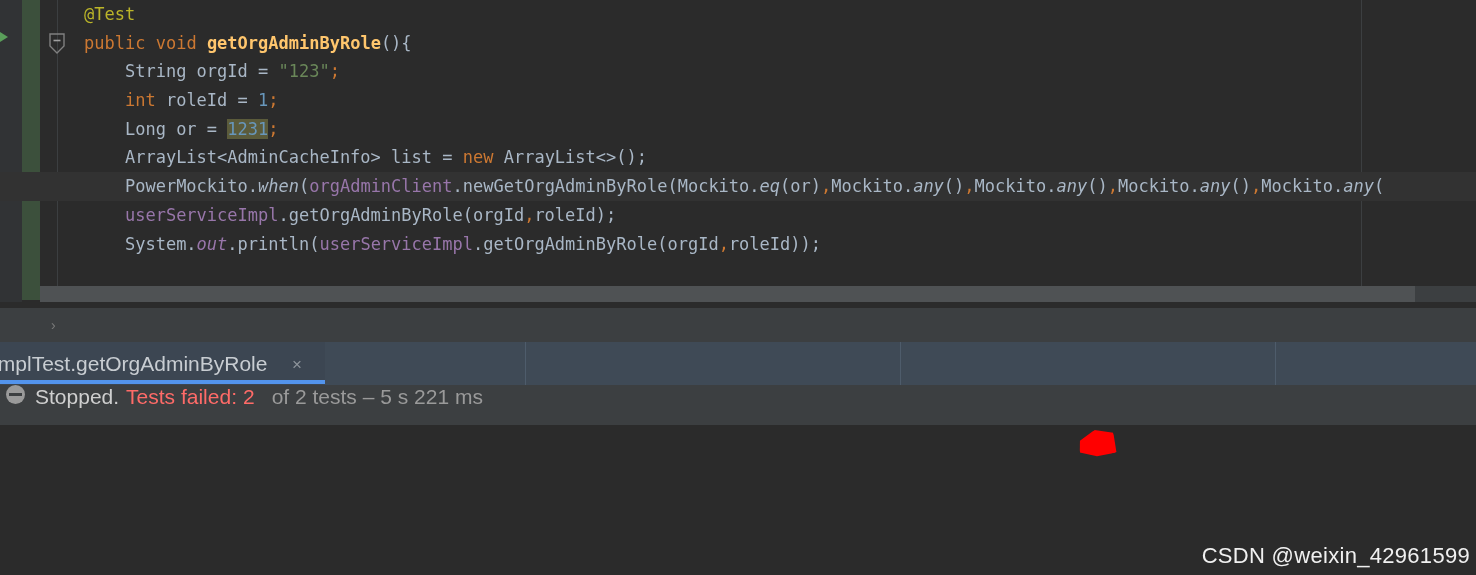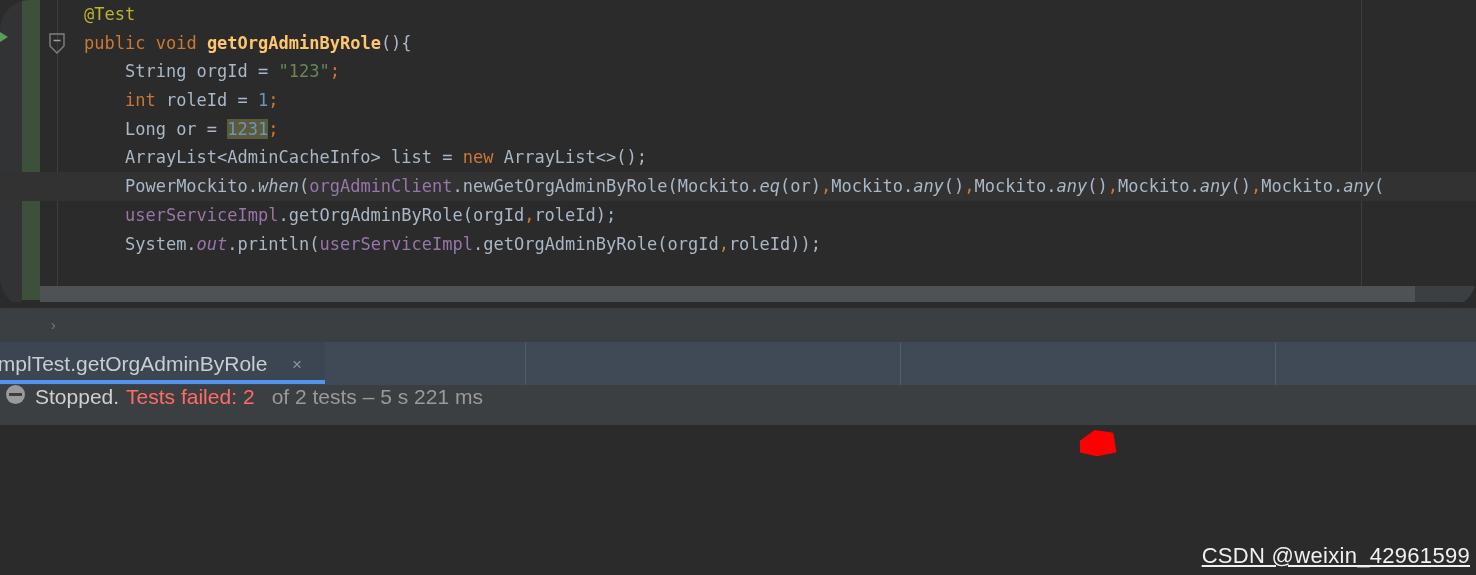--- a/index.html
+++ b/index.html
@@ -4,21 +4,21 @@
 <style>
   html,body{margin:0;padding:0;}
   body{
     width:1476px;height:575px;overflow:hidden;
     background:#2b2b2b;
     font-family:"DejaVu Sans Mono", monospace;
   }
   .screen{position:relative;width:1476px;height:575px;overflow:hidden;}
 
   
-  .editor{position:absolute;left:0;top:0;width:1476px;height:308px;background:#2b2b2b;overflow:hidden;border-radius:30px;}
+  .editor{position:absolute;left:0;top:0;width:1476px;height:308px;background:#2b2b2b;overflow:hidden;}
   .gutter-left{position:absolute;left:0;top:0;width:22px;height:308px;background:#313335;}
   .gutter-green{position:absolute;left:22px;top:0;width:18px;height:300px;background:#3c503c;}
   .gutter-rest{position:absolute;left:40px;top:0;width:1436px;height:308px;background:#2b2b2b;}
   .vline{position:absolute;top:0;width:1px;height:300px;background:#3c3f41;}
   .vline-a{left:57px;}
   .vline-b{left:1361px;}
 
   .run-arrow{position:absolute;left:0px;top:32px;width:0;height:0;
     border-top:5px solid transparent;border-bottom:5px solid transparent;border-left:8px solid #5a9e5a;}
   .fold-marker{position:absolute;left:48px;top:33px;width:18px;height:22px;}
@@ -75,21 +75,21 @@
   .st-count{color:#ff6b68;margin-left:6px;}
   .st-rest{color:#9a9a9a;margin-left:17px;}
 
   
   .console{position:absolute;left:0;top:425px;width:1476px;height:150px;background:#2b2b2b;
     font-family:"DejaVu Sans Mono", monospace;font-size:17px;}
   .blob{position:absolute;background:#ff0000;}
 
   .watermark{position:absolute;right:6px;top:543px;
     font-family:"Liberation Sans", sans-serif;font-size:22px;color:#f0f0f0;
-    letter-spacing:.3px;white-space:nowrap;text-decoration:underline;}
+    letter-spacing:.3px;white-space:nowrap;}
 </style>
 </head>
 <body>
 
 <div class="screen">
 
   <div class="editor">
     <div class="gutter-left"></div>
     <div class="gutter-green"></div>
     <div class="gutter-rest"></div>

